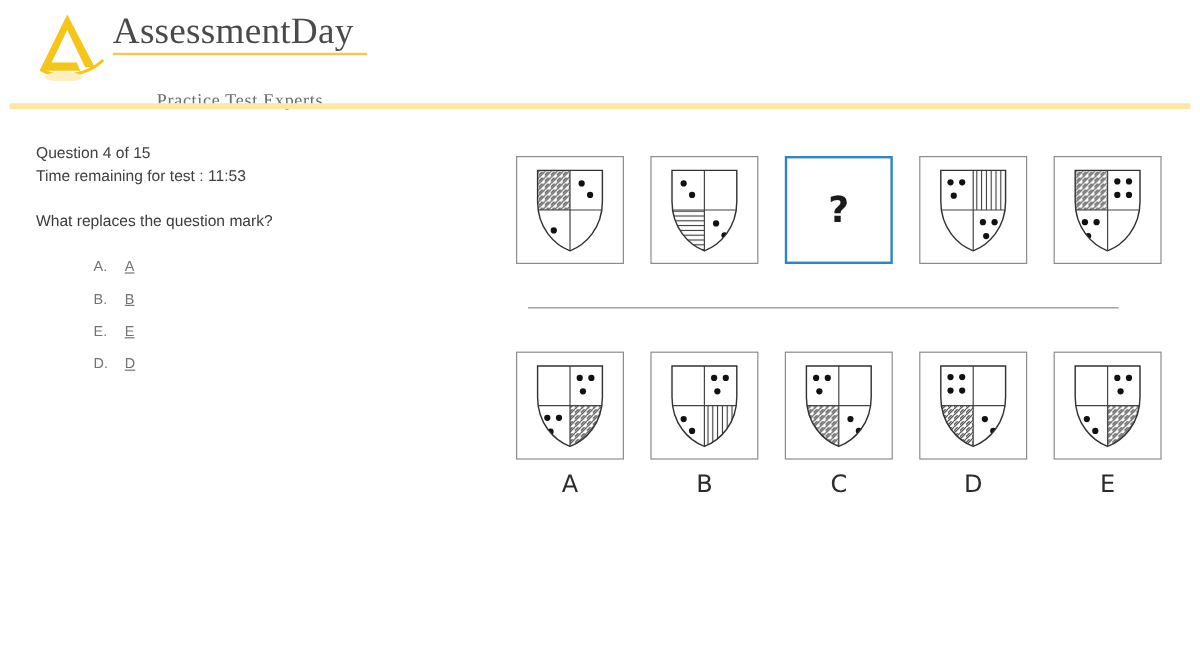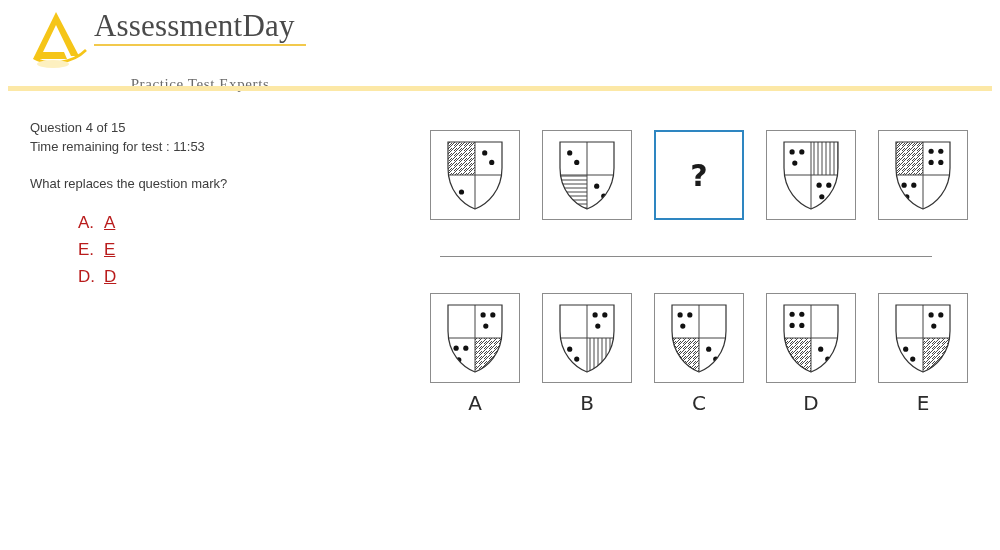--- a/index.html
+++ b/index.html
@@ -85,22 +85,22 @@
   .qprompt {
     margin-top: 20px;
     font-size: 13px;
     color: #3c3c3c;
   }
   .optlist {
     margin-top: 18px;
     padding-left: 48px;
   }
   .optrow {
-    font-size: 17px;
-    color: #b91c1c;
+    font-size: 12px;
+    color: #737373;
     line-height: 27px;
     white-space: pre;
     text-decoration: underline;
   }
   .optrow .optkey { display: inline-block; width: 26px; }
 
   
   .figarea {
     position: absolute;
     left: 430px; top: 130px;
@@ -181,20 +181,21 @@
   </div>
   <div class="header-bar"></div>
 </div>
 
 <div class="qpanel">
   <div class="qmeta">Question 4 of 15</div>
   <div class="qmeta">Time remaining for test : 11:53</div>
   <div class="qprompt">What replaces the question mark?</div>
   <div class="optlist" id="opt-list">
       <div class="optrow"><span class="optkey">A.</span><span>A</span></div>
+      <div class="optrow"><span class="optkey">B.</span><span>B</span></div>
       <div class="optrow"><span class="optkey">E.</span><span>E</span></div>
       <div class="optrow"><span class="optkey">D.</span><span>D</span></div>
     </div>
 </div>
 
 <div class="figarea">
   <div class="row" id="sequence-row">
       <div class="cell">
         <svg width="62" height="74" viewBox="0 0 62 74">
           <defs>

